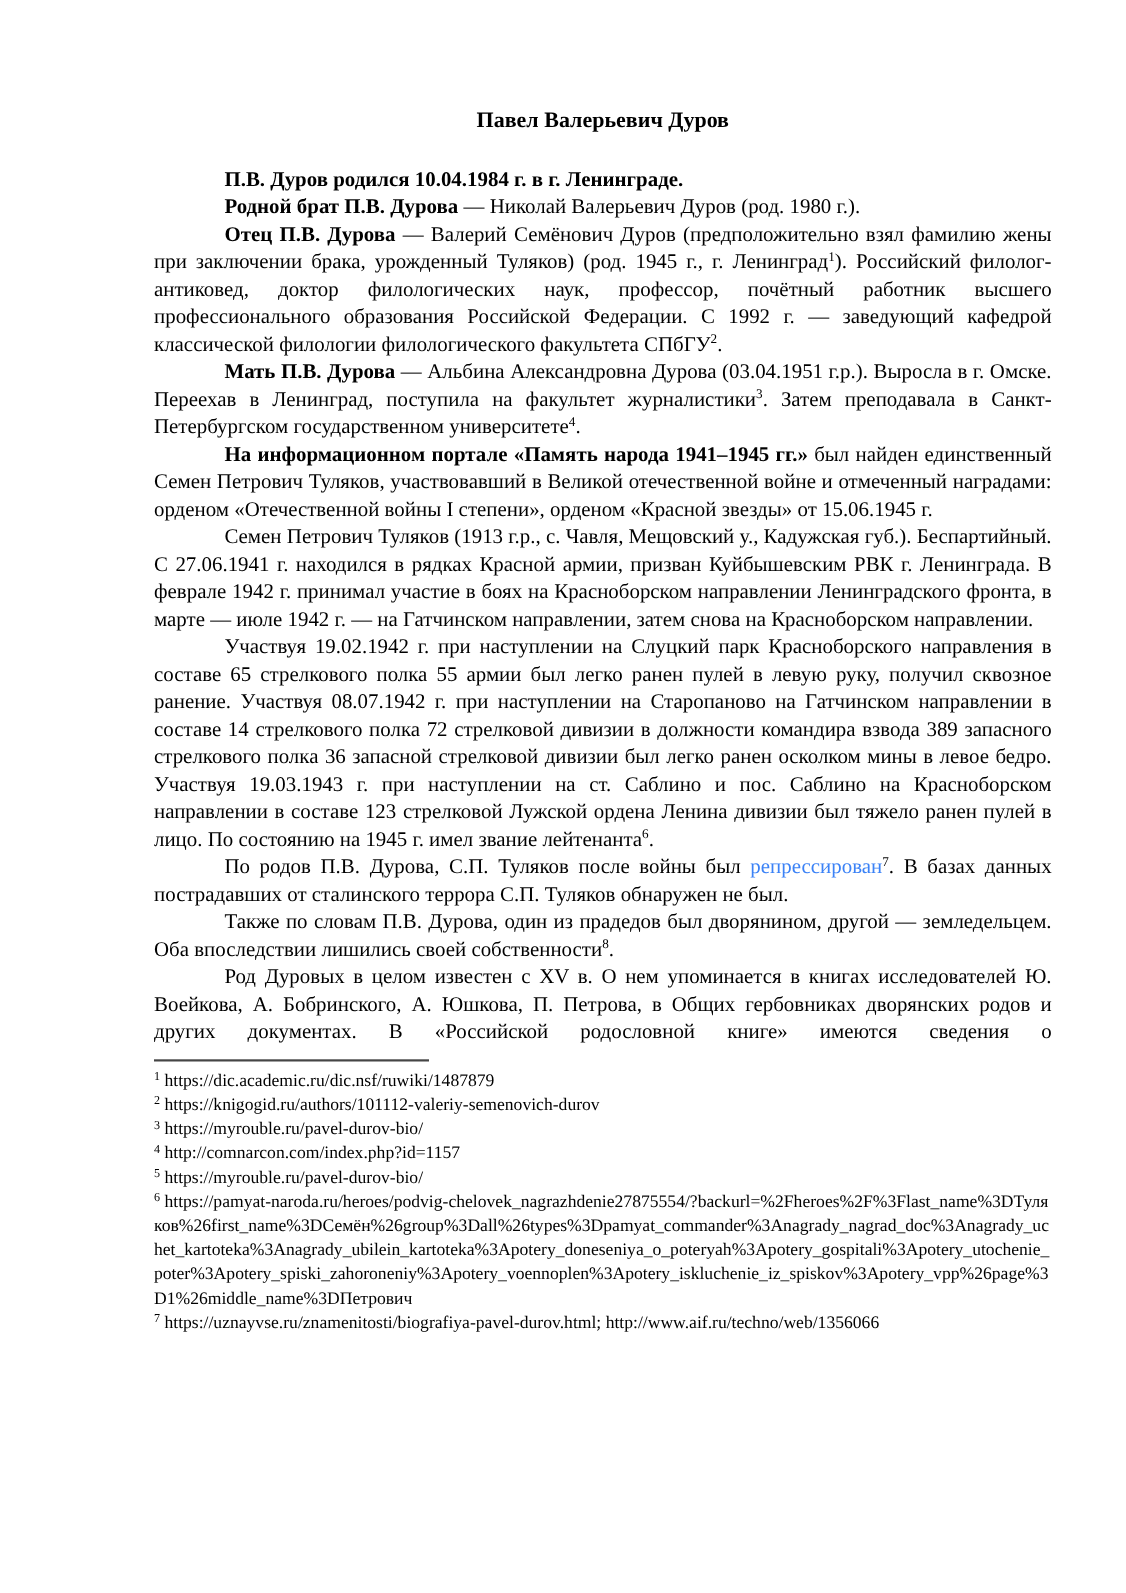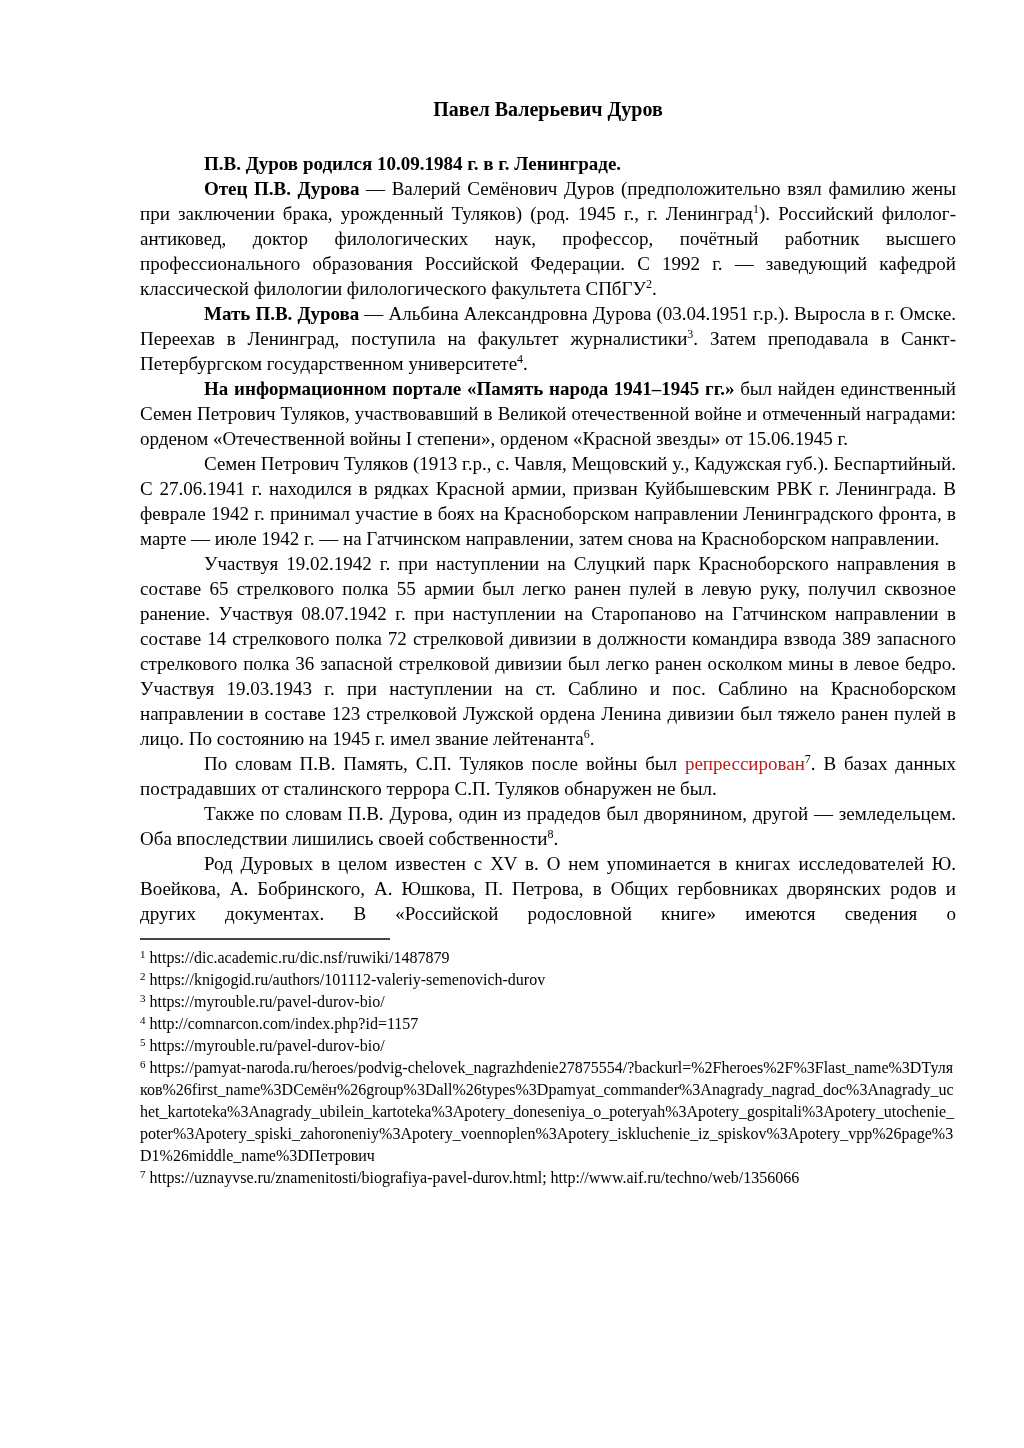--- a/index.html
+++ b/index.html
@@ -73,27 +73,28 @@
   }
 </style>
 </head>
 <body>
 
 <div class="page">
   <div class="inner">
     <h1 class="title">Павел Валерьевич Дуров</h1>
 
     <div class="body" id="paragraphs">
-        <p class="para"><span class="b">П.В. Дуров родился 10.09.1984 г. в г. Ленинграде.</span></p>
+        <p class="para"><span class="b">П.В. Дуров родился 10.04.1984 г. в г. Ленинграде.</span></p>
+        <p class="para"><span class="b">Родной брат П.В. Дурова</span><span> — Николай Валерьевич Дуров (род. 1980 г.).</span></p>
         <p class="para"><span class="b">Отец П.В. Дурова</span><span> — Валерий Семёнович Дуров (предположительно взял фамилию жены при заключении брака, урожденный Туляков) (род. 1945 г., г. Ленинград</span><sup class="ref">1</sup><span>). Российский филолог-антиковед, доктор филологических наук, профессор, почётный работник высшего профессионального образования Российской Федерации. С 1992 г. — заведующий кафедрой классической филологии филологического факультета СПбГУ</span><sup class="ref">2</sup><span>.</span></p>
         <p class="para"><span class="b">Мать П.В. Дурова</span><span> — Альбина Александровна Дурова (03.04.1951 г.р.). Выросла в г. Омске. Переехав в Ленинград, поступила на факультет журналистики</span><sup class="ref">3</sup><span>. Затем преподавала в Санкт-Петербургском государственном университете</span><sup class="ref">4</sup><span>.</span></p>
         <p class="para"><span class="b">На информационном портале «Память народа 1941–1945 гг.»</span><span> был найден единственный Семен Петрович Туляков, участвовавший в Великой отечественной войне и отмеченный наградами: орденом «Отечественной войны I степени», орденом «Красной звезды» от 15.06.1945 г.</span></p>
         <p class="para"><span>Семен Петрович Туляков (1913 г.р., с. Чавля, Мещовский у., Кадужская губ.). Беспартийный. С 27.06.1941 г. находился в рядках Красной армии, призван Куйбышевским РВК г. Ленинграда. В феврале 1942 г. принимал участие в боях на Красноборском направлении Ленинградского фронта, в марте — июле 1942 г. — на Гатчинском направлении, затем снова на Красноборском направлении.</span></p>
         <p class="para"><span>Участвуя 19.02.1942 г. при наступлении на Слуцкий парк Красноборского направления в составе 65 стрелкового полка 55 армии был легко ранен пулей в левую руку, получил сквозное ранение. Участвуя 08.07.1942 г. при наступлении на Старопаново на Гатчинском направлении в составе 14 стрелкового полка 72 стрелковой дивизии в должности командира взвода 389 запасного стрелкового полка 36 запасной стрелковой дивизии был легко ранен осколком мины в левое бедро. Участвуя 19.03.1943 г. при наступлении на ст. Саблино и пос. Саблино на Красноборском направлении в составе 123 стрелковой Лужской ордена Ленина дивизии был тяжело ранен пулей в лицо. По состоянию на 1945 г. имел звание лейтенанта</span><sup class="ref">6</sup><span>.</span></p>
-        <p class="para"><span>По словам П.В. Память, С.П. Туляков после войны был </span><span style="color: #b91c1c;">репрессирован</span><sup class="ref">7</sup><span>. В базах данных пострадавших от сталинского террора С.П. Туляков обнаружен не был.</span></p>
+        <p class="para"><span>По родов П.В. Дурова, С.П. Туляков после войны был </span><span style="color: #3b82f6;">репрессирован</span><sup class="ref">7</sup><span>. В базах данных пострадавших от сталинского террора С.П. Туляков обнаружен не был.</span></p>
         <p class="para"><span>Также по словам П.В. Дурова, один из прадедов был дворянином, другой — земледельцем. Оба впоследствии лишились своей собственности</span><sup class="ref">8</sup><span>.</span></p>
         <p class="para"><span>Род Дуровых в целом известен с XV в. О нем упоминается в книгах исследователей Ю. Воейкова, А. Бобринского, А. Юшкова, П. Петрова, в Общих гербовниках дворянских родов и других документах. В «Российской родословной книге» имеются сведения о</span></p>
       </div>
 
     <div class="footnotes">
       <div class="fn-sep"></div>
       <div id="footnotes-list">
           <div class="footnote"><sup class="fn-num">1</sup><span> https://dic.academic.ru/dic.nsf/ruwiki/1487879</span></div>
           <div class="footnote"><sup class="fn-num">2</sup><span> https://knigogid.ru/authors/101112-valeriy-semenovich-durov</span></div>
           <div class="footnote"><sup class="fn-num">3</sup><span> https://myrouble.ru/pavel-durov-bio/</span></div>

